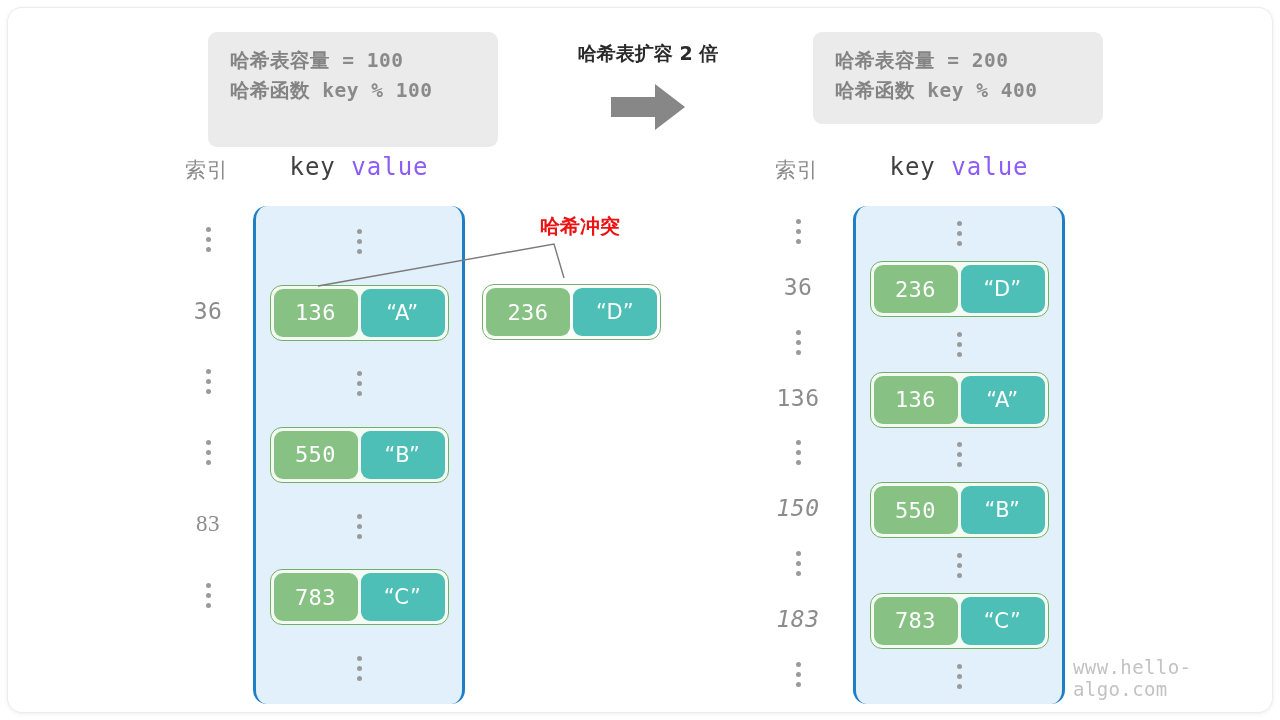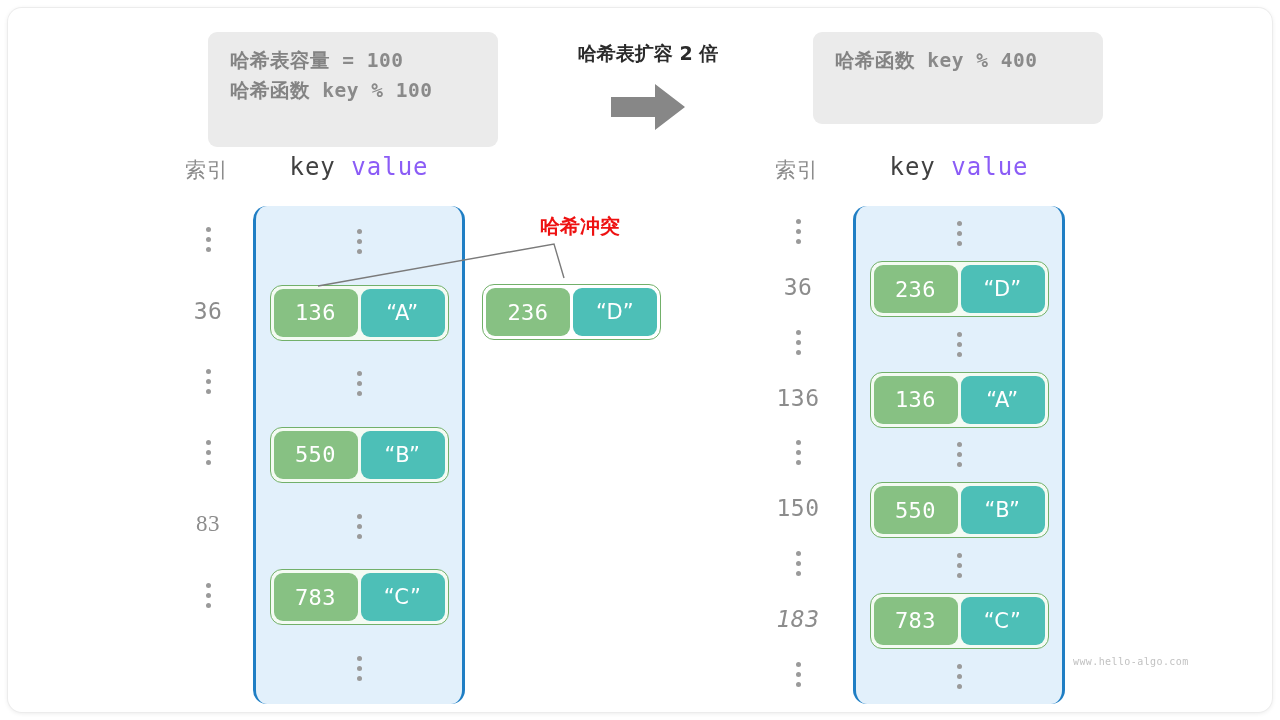--- a/index.html
+++ b/index.html
@@ -164,21 +164,21 @@
     font-size: 20px;
     font-weight: bold;
     color: #ee1111;
     white-space: nowrap;
     margin-left: 40px;
   }
 
   
   .watermark {
     font-family: "DejaVu Sans Mono", monospace;
-    font-size: 10px;
+    font-size: 19px;
     color: #c2c2c2;
     letter-spacing: 0.4px;
   }
 </style>
 </head>
 <body>
 
 <div id="frame">
 
   <div class="info-box abs" style="left:200px; top:24px; width:290px; height:115px;">
@@ -188,20 +188,21 @@
 
   <div class="center-title abs" style="left:510px; top:33px; width:260px;">哈希表扩容 2 倍</div>
 
   <div class="abs" style="left:603px; top:76px;">
     <svg class="block-arrow" viewBox="0 0 74 46" xmlns="http://www.w3.org/2000/svg">
       <path d="M0,13 L44,13 L44,0 L74,23 L44,46 L44,33 L0,33 Z" fill="#878787"></path>
     </svg>
   </div>
 
   <div class="info-box abs" style="left:805px; top:24px; width:290px; height:92px;">
+    <div class="info-line"><span class="cn">哈希表容量</span><span> = 200</span></div>
     <div class="info-line"><span class="cn">哈希函数</span><span> key % 400</span></div>
   </div>
 
   <div class="hdr-index abs" style="left:155px; top:148px; width:88px;">索引</div>
   <div class="hdr-kv abs" style="left:245px; top:145px; width:212px; text-align:center;"><span class="k">key</span><span> </span><span class="v">value</span></div>
 
   <div class="index-col abs" style="left:155px; top:196px;" id="before-index">
       <div class="index-cell" style="height: 71.1429px;">
         <span class="vdots">
           <i></i>
@@ -315,21 +316,21 @@
         </span>
       </div>
       <div class="index-cell" style="height: 55.3333px;">136</div>
       <div class="index-cell" style="height: 55.3333px;">
         <span class="vdots">
           <i></i>
           <i></i>
           <i></i>
         </span>
       </div>
-      <div class="index-cell" style="height: 55.3333px;">150</div>
+      <div class="index-cell" style="height: 55.3333px; font-style: italic;">150</div>
       <div class="index-cell" style="height: 55.3333px;">
         <span class="vdots">
           <i></i>
           <i></i>
           <i></i>
         </span>
       </div>
       <div class="index-cell" style="height: 55.3333px; font-style: italic;">183</div>
       <div class="index-cell" style="height: 55.3333px;">
         <span class="vdots">

